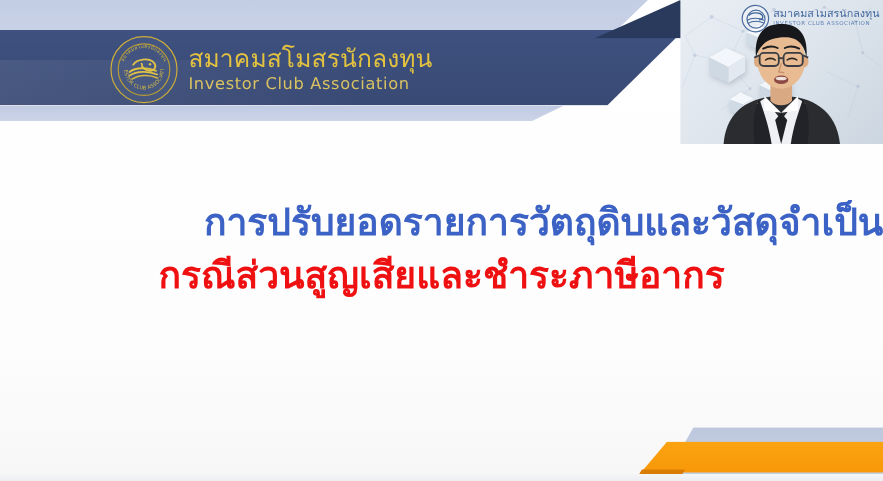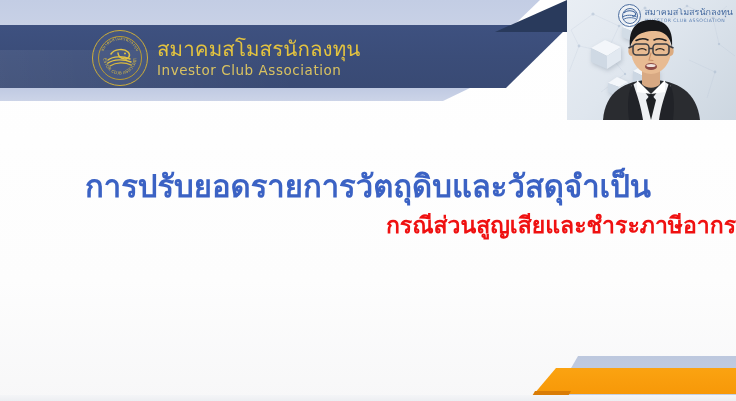--- a/index.html
+++ b/index.html
@@ -105,26 +105,26 @@
 
   
   .title-wrap{
     position:absolute;left:0;top:168px;width:736px;
     text-align:center;
   }
   .title-line1{
     font-size:31px;line-height:1.18;font-weight:700;color:#3b62c4;
     letter-spacing:0px;
     text-shadow:0 1px 1px rgba(255,255,255,.9);
+    text-align:right;
   }
   .title-line2{
-    font-size:23px;line-height:1.18;font-weight:700;color:#ef1111;
+    font-size:31px;line-height:1.18;font-weight:700;color:#ef1111;
     margin-top:7px;letter-spacing:0px;
     text-shadow:0 1px 1px rgba(255,255,255,.9);
-    text-align:right;
   }
 
   
   .deco-blue{
     position:absolute;left:552px;top:356px;width:184px;height:45px;
     background:linear-gradient(180deg,#bdc8de 0%,#c6d0e3 100%);
     clip-path:polygon(26px 0, 184px 0, 184px 45px, 0 45px);
   }
   .deco-orange{
     position:absolute;left:534px;top:368px;width:202px;height:26px;

